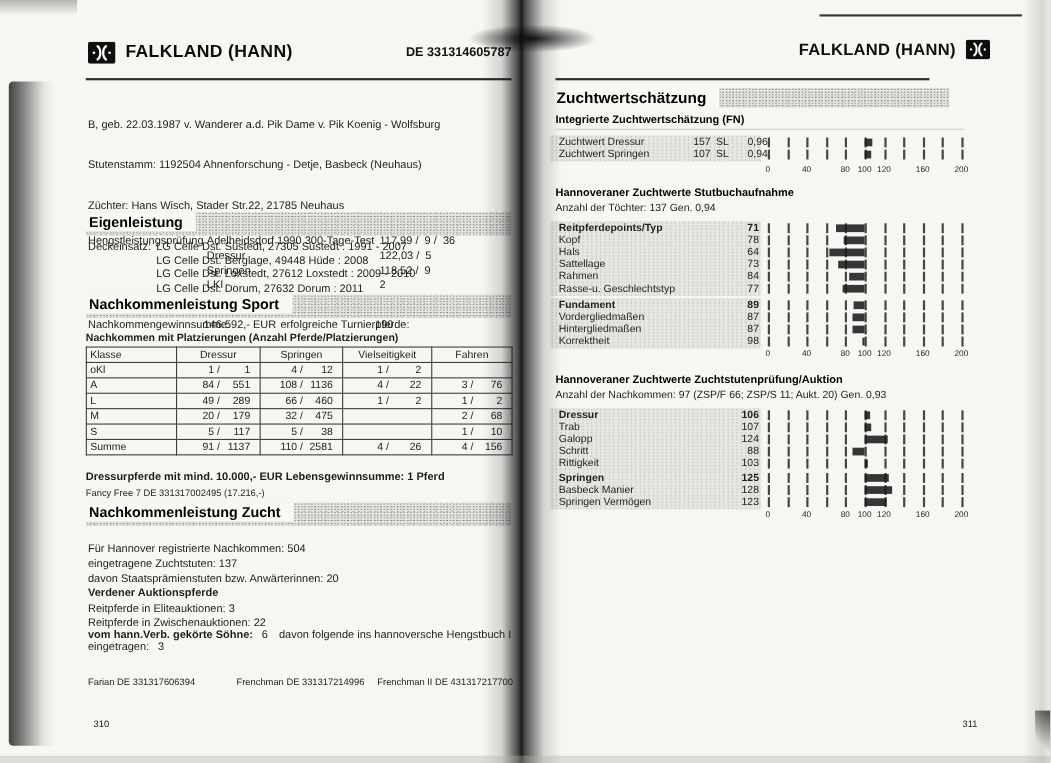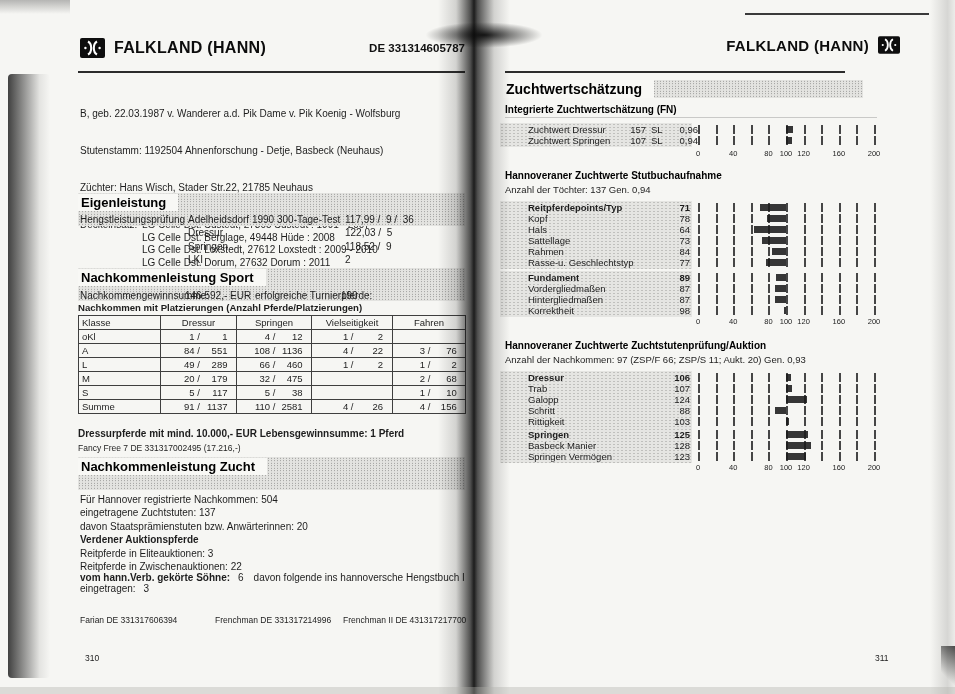--- a/index.html
+++ b/index.html
@@ -17,21 +17,21 @@
   .logo{width:25px;height:20px;flex:0 0 auto;}
   .rule{height:2px;background:#2b2b2b;}
 
   
   .info{font-size:10px;line-height:12.4px;white-space:pre;}
   .deck{display:flex;}
   .deck-label{width:62px;flex:0 0 auto;}
   .deck-line{line-height:12.4px;}
 
   
-  .band{height:33px;background-color:#e3e3e0;
+  .band{height:21px;background-color:#e3e3e0;
     background-image:radial-gradient(rgba(45,45,45,.45) .5px,transparent .6px),
                      radial-gradient(rgba(45,45,45,.28) .5px,transparent .6px);
     background-size:3px 2.5px,5px 4px;background-position:0 0,1px 2px;}
   .band>span{display:inline-block;background:#f8f8f5;font-weight:bold;font-size:13px;
     line-height:17px;padding:0 12px 0 3px;color:#000;}
 
   
   .eigen-row{display:grid;grid-template-columns:108px 157px 1fr;font-size:10px;height:13.4px;white-space:pre;}
 
   
@@ -69,21 +69,21 @@
   .cblock::before{content:"";position:absolute;left:0;top:-1px;bottom:-1px;width:192px;
      background-color:rgba(205,205,200,.40);
      background-image:radial-gradient(rgba(60,60,60,.22) .5px,transparent .6px);
      background-size:4px 3px;}
   .crow{position:relative;height:11px;display:grid;align-items:center;font-size:9.5px;}
   .crow.bold{font-weight:bold;}
   .fn .crow{grid-template-columns:112px 26px 20px 32px;}
   .std .crow{grid-template-columns:150px 32px;}
   .cnum,.cgen{text-align:right;}
   .cunit{padding-left:5px;}
-  .clab{white-space:nowrap;overflow:hidden;margin-left:20px;}
+  .clab{white-space:nowrap;overflow:hidden;}
   .chartcell{position:absolute;left:190px;top:1px;height:9px;width:176px;}
   .tick{position:absolute;top:0;width:2px;height:100%;background:#464646;}
   .bar{position:absolute;top:1px;height:7px;background:#1b1b1b;opacity:.88;}
   .axis{position:absolute;left:198px;width:176px;height:10px;font-size:7.5px;color:#222;}
   .axis span{position:absolute;top:0;transform:translateX(-50%);}
 
   
   .edge-left{position:absolute;left:8px;top:74px;width:42px;height:604px;border-radius:4px;
      background:linear-gradient(to right,rgba(25,25,25,.82),rgba(60,60,60,.45) 45%,rgba(120,120,120,.15) 75%,rgba(0,0,0,0));}
   .gutter{position:absolute;left:438px;top:0;width:72px;height:694px;

